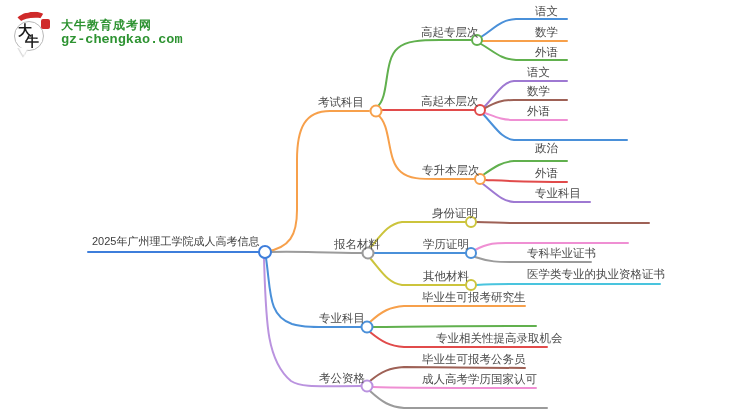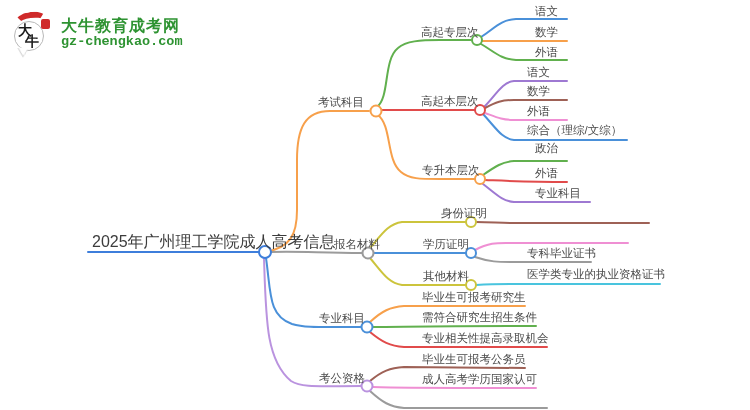--- a/index.html
+++ b/index.html
@@ -25,26 +25,26 @@
   .logo-ch1{position:absolute;left:6px;top:10px;font-size:14px;font-weight:bold;color:#1b1b1b;
     font-family:"Liberation Serif",serif;}
   .logo-ch2{position:absolute;left:13px;top:21px;font-size:14px;font-weight:bold;color:#1b1b1b;
     font-family:"Liberation Serif",serif;}
   .logo-tail{
     position:absolute;left:5px;top:36px;width:0;height:0;
     border-left:7px solid transparent;border-right:3px solid transparent;
     border-top:8px solid #fff;transform:rotate(12deg);
     filter:drop-shadow(0 1px 0 #b9b9b9);
   }
-  .site-name{font-size:16px;font-weight:bold;letter-spacing:1px;line-height:1.1;}
+  .site-name{font-size:12px;font-weight:bold;letter-spacing:1px;line-height:1.1;}
   .site-domain{font-size:13.5px;font-weight:bold;line-height:1.25;}
   
   .links{position:absolute;left:0;top:0;}
   .label{position:absolute;white-space:nowrap;font-size:11.5px;color:#4a4a4a;line-height:13px;}
-  .label.root{font-size:16px;color:#3c3c3c;}
+  .label.root{font-size:11px;color:#3c3c3c;}
 </style>
 </head>
 <body>
 
 <div class="stage">
 
   <div class="logo">
     <div class="logo-icon">
       <div class="logo-arc"></div>
       <div class="logo-bubble"></div>
@@ -145,36 +145,34 @@
   <div class="label" style="left:318px;top:96px">考试科目</div>
   <div class="label" style="left:421px;top:26px">高起专层次</div>
   <div class="label" style="left:535px;top:5px">语文</div>
   <div class="label" style="left:535px;top:26px">数学</div>
   <div class="label" style="left:535px;top:46px">外语</div>
 
   <div class="label" style="left:421px;top:95px">高起本层次</div>
   <div class="label" style="left:527px;top:66px">语文</div>
   <div class="label" style="left:527px;top:85px">数学</div>
   <div class="label" style="left:527px;top:105px">外语</div>
-  <div class="label" style="left:527px;top:124px">综合（理综/文综）</div>
 
   <div class="label" style="left:422px;top:164px">专升本层次</div>
   <div class="label" style="left:535px;top:142px">政治</div>
   <div class="label" style="left:535px;top:167px">外语</div>
   <div class="label" style="left:535px;top:187px">专业科目</div>
 
   <div class="label" style="left:334px;top:238px">报名材料</div>
-  <div class="label" style="left:441px;top:207px">身份证明</div>
+  <div class="label" style="left:432px;top:207px">身份证明</div>
   <div class="label" style="left:423px;top:238px">学历证明</div>
   <div class="label" style="left:527px;top:247px">专科毕业证书</div>
   <div class="label" style="left:423px;top:270px">其他材料</div>
   <div class="label" style="left:527px;top:268px">医学类专业的执业资格证书</div>
 
   <div class="label" style="left:319px;top:312px">专业科目</div>
   <div class="label" style="left:422px;top:291px">毕业生可报考研究生</div>
-  <div class="label" style="left:422px;top:311px">需符合研究生招生条件</div>
-  <div class="label" style="left:422px;top:332px">专业相关性提高录取机会</div>
+  <div class="label" style="left:436px;top:332px">专业相关性提高录取机会</div>
 
   <div class="label" style="left:319px;top:372px">考公资格</div>
   <div class="label" style="left:422px;top:353px">毕业生可报考公务员</div>
   <div class="label" style="left:422px;top:373px">成人高考学历国家认可</div>
 
 </div>
 
 </body></html>

